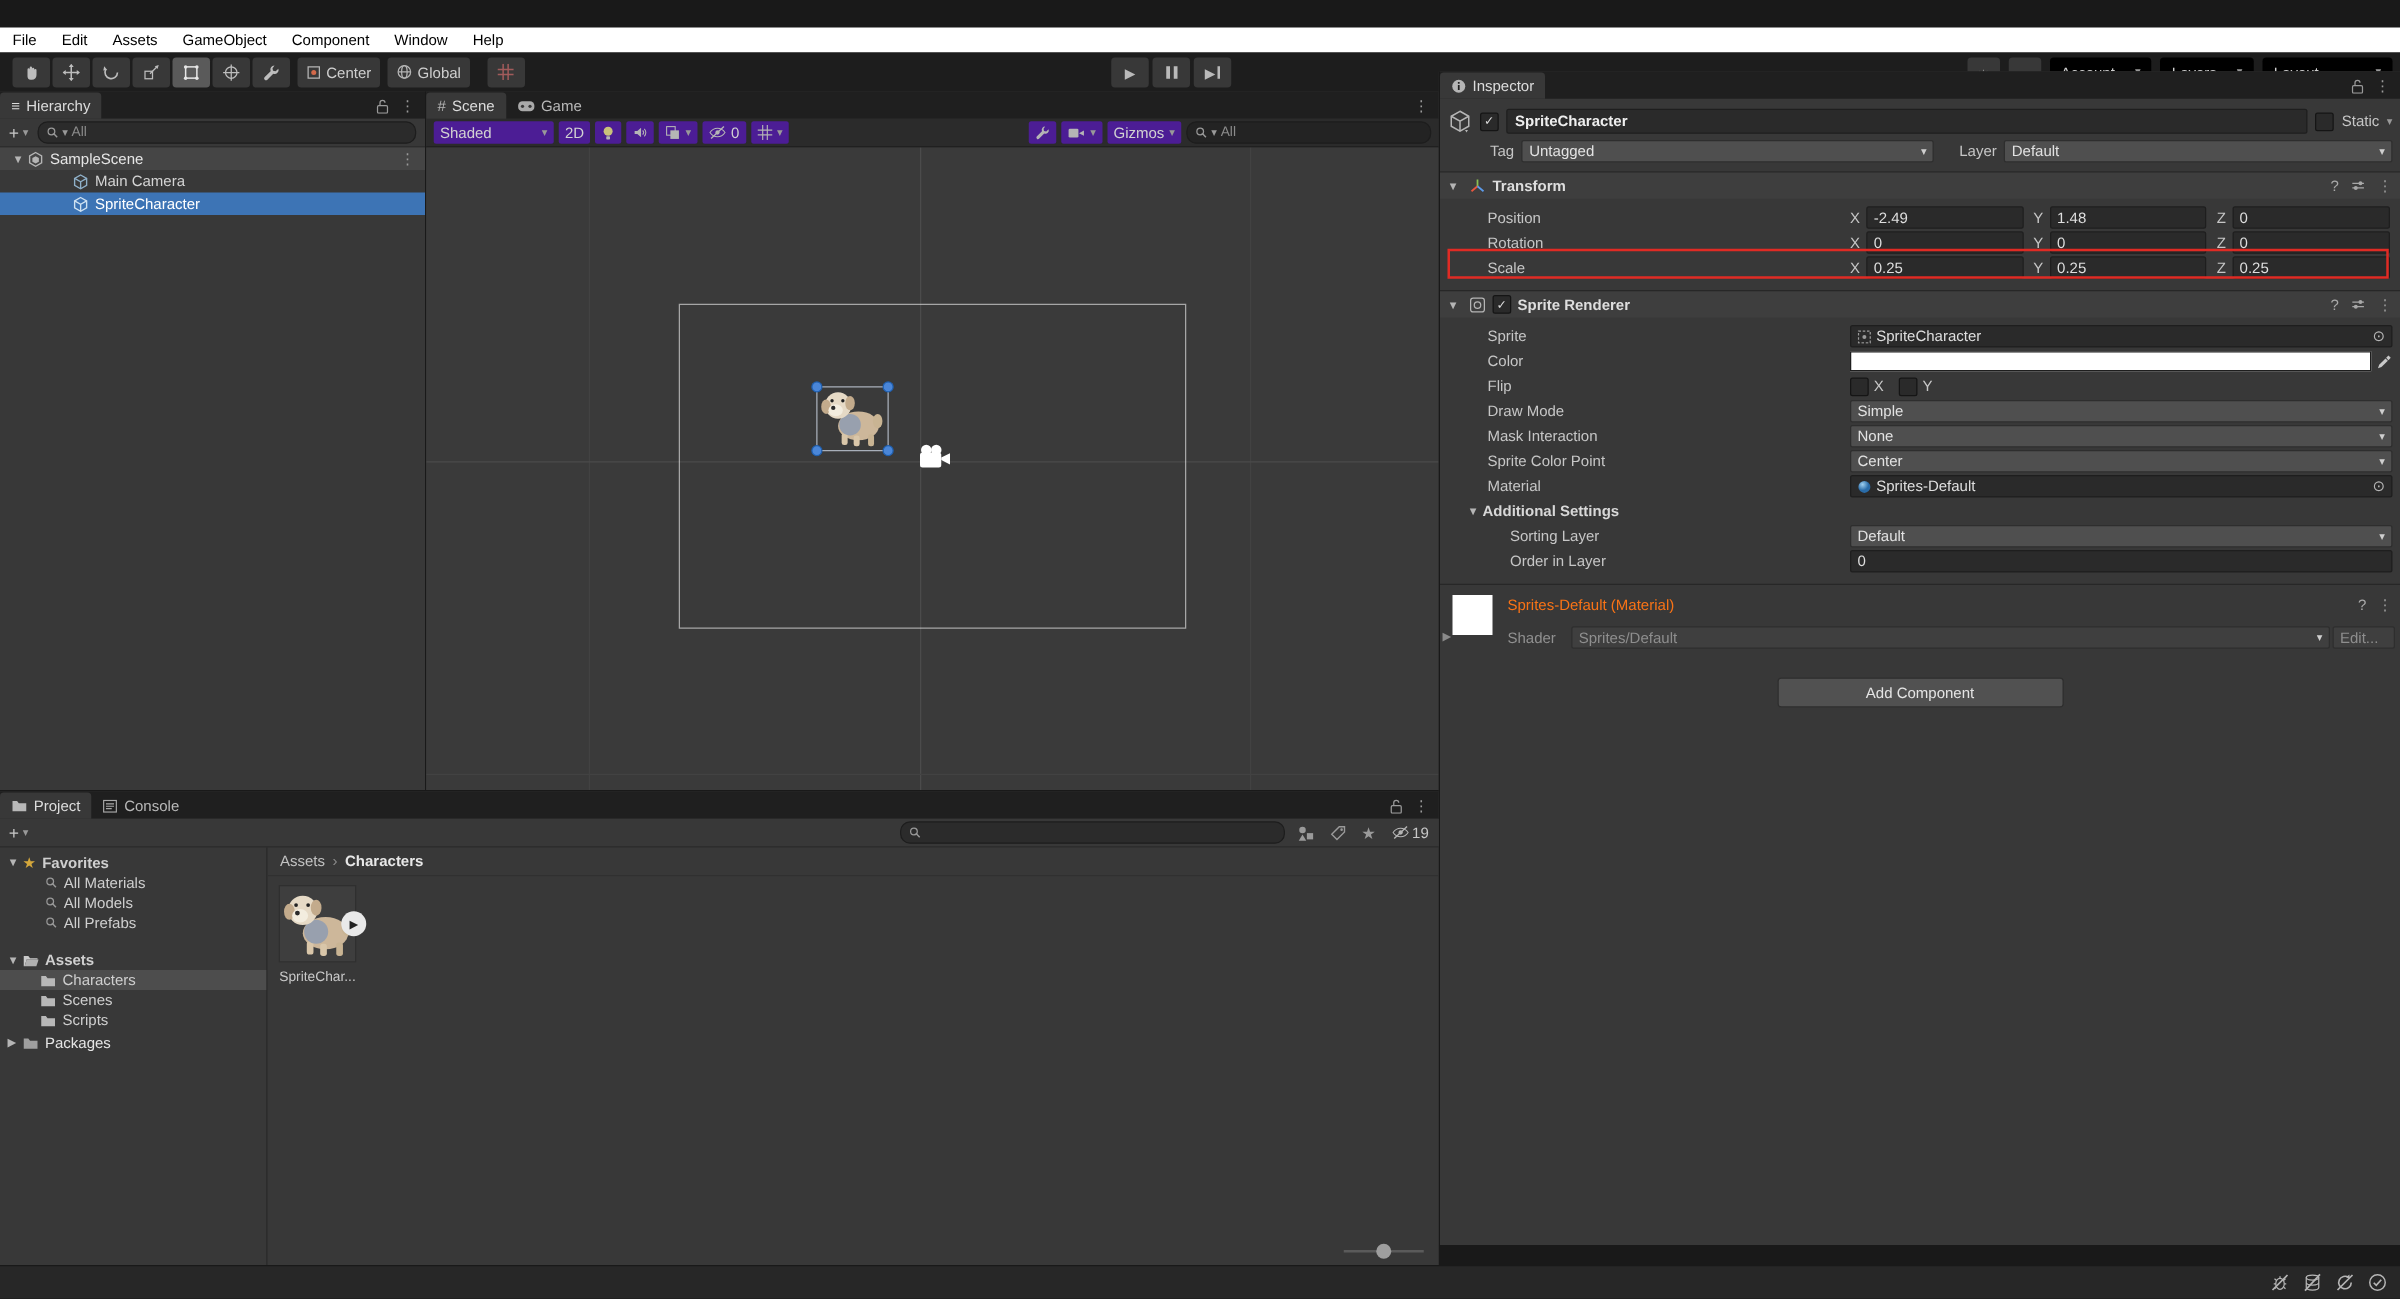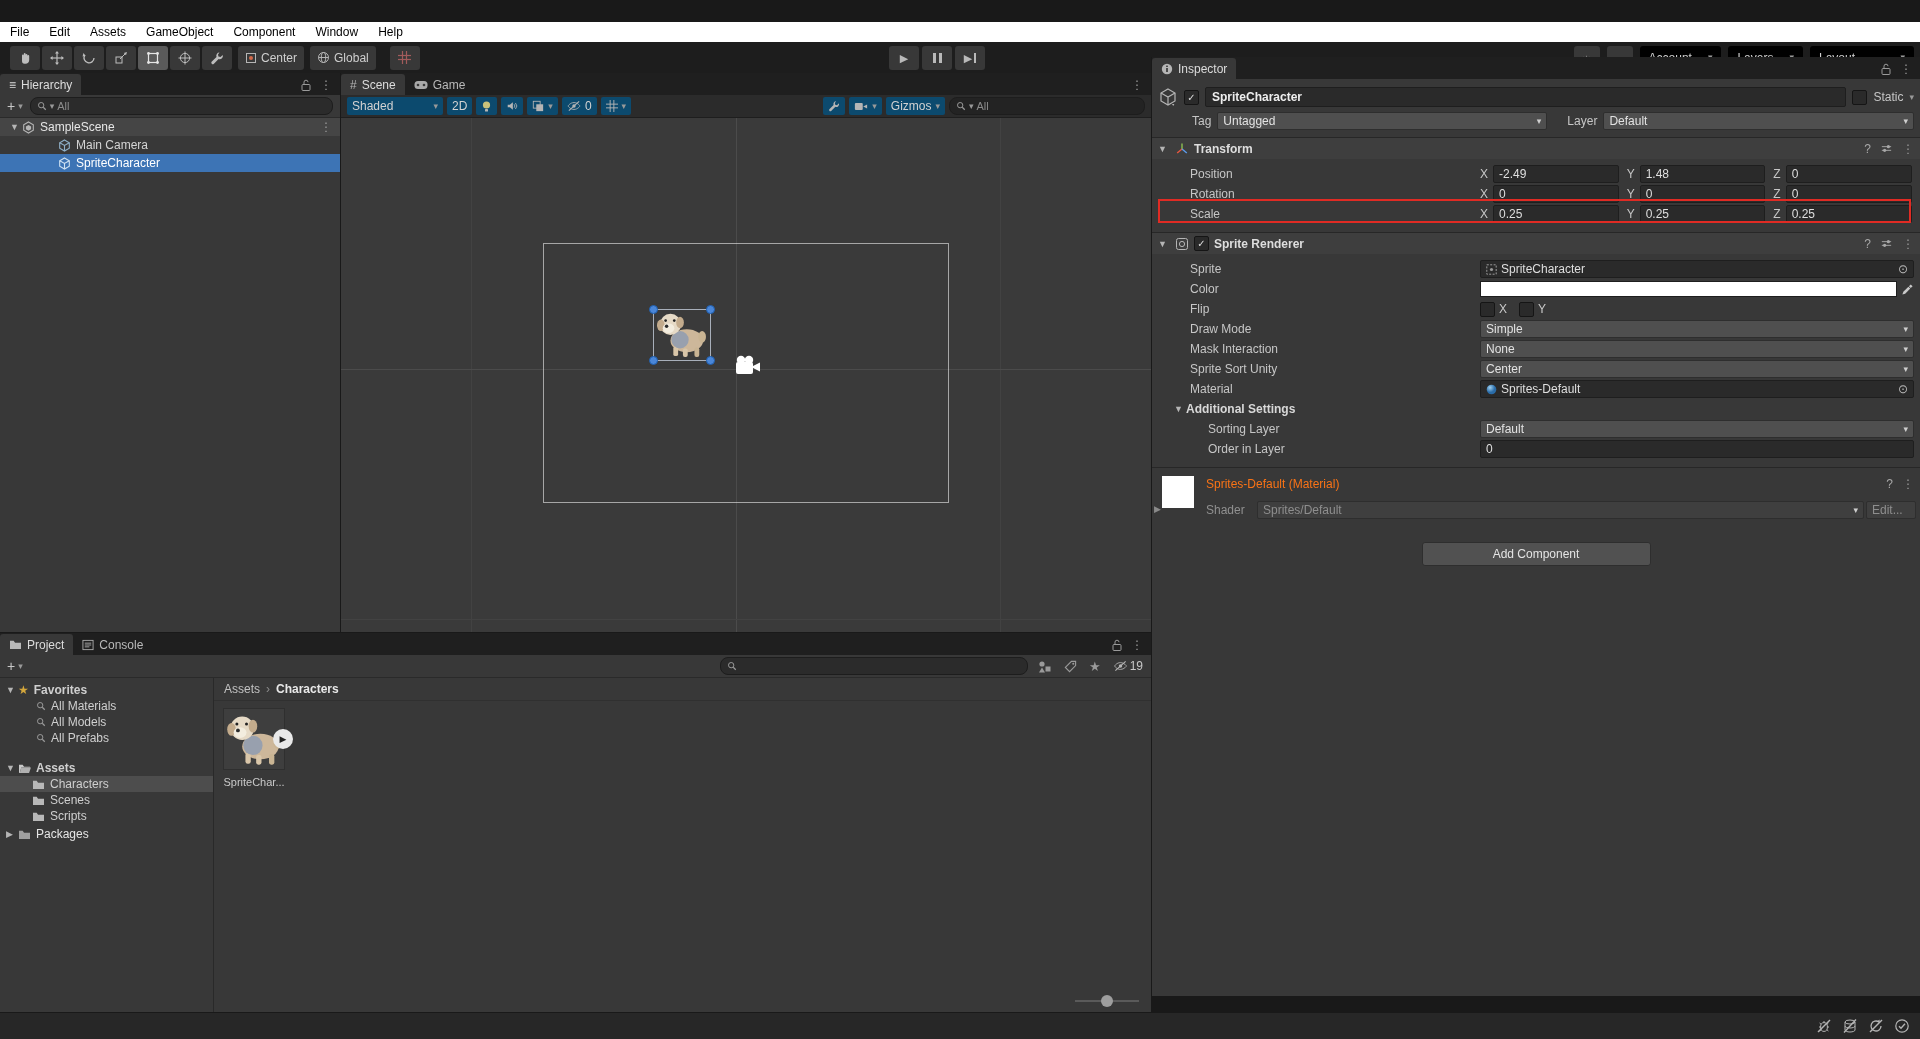--- a/index.html
+++ b/index.html
@@ -53,21 +53,21 @@
   .fold{font-size:9px;color:#b5b5b5;width:12px;display:inline-block;}
   
   .hier{left:0;top:73px;width:340px;height:559px;}
   .hrow{height:18px;display:flex;align-items:center;color:#d4d4d4;}
   .hrow.scene-row{background:#454545;color:#e6e6e6;}
   .hrow.selected{background:#3d74b5;color:#fff;}
   
   .scene{left:340px;top:73px;width:811px;height:559px;border-left:1px solid #191919;box-sizing:border-box;}
   .scene-toolrow{height:22px;background:#2b2b2b;border-bottom:1px solid #1e1e1e;
                  display:flex;align-items:center;gap:4px;padding:0 6px;}
-  .sctl{height:18px;background:#0c4a6e;border-radius:2px;display:flex;align-items:center;
+  .sctl{height:18px;background:#4c1d95;border-radius:2px;display:flex;align-items:center;
         justify-content:flex-end;gap:4px;padding:0 5px;color:#d2d2d2;}
   .canvas{position:relative;width:100%;height:514px;background:#3a3a3a;overflow:hidden;}
   .gv,.gh{position:absolute;background:#424242;}
   .gv{top:0;bottom:0;width:1px;}
   .gh{left:0;right:0;height:1px;}
   .axis{background:#4b4b4b;}
   .cam-rect{position:absolute;left:202px;top:125px;width:404px;height:258px;
             border:1px solid rgba(255,255,255,.55);}
   .sprite-sel{position:absolute;left:312px;top:191px;width:56px;height:50px;
               border:1px solid rgba(205,215,230,.75);}
@@ -664,21 +664,21 @@
       <div class="irow">
         <span class="ilabel">Mask Interaction</span>
         <span class="ivalue">
             <span class="dd" style="flex:1">
               <span>None</span>
               <span class="caret">▾</span>
             </span>
           </span>
       </div>
       <div class="irow">
-        <span class="ilabel">Sprite Sort Unity</span>
+        <span class="ilabel">Sprite Color Point</span>
         <span class="ivalue">
             <span class="dd" style="flex:1">
               <span>Center</span>
               <span class="caret">▾</span>
             </span>
           </span>
       </div>
       <div class="irow">
         <span class="ilabel">Material</span>
         <span class="ivalue">

